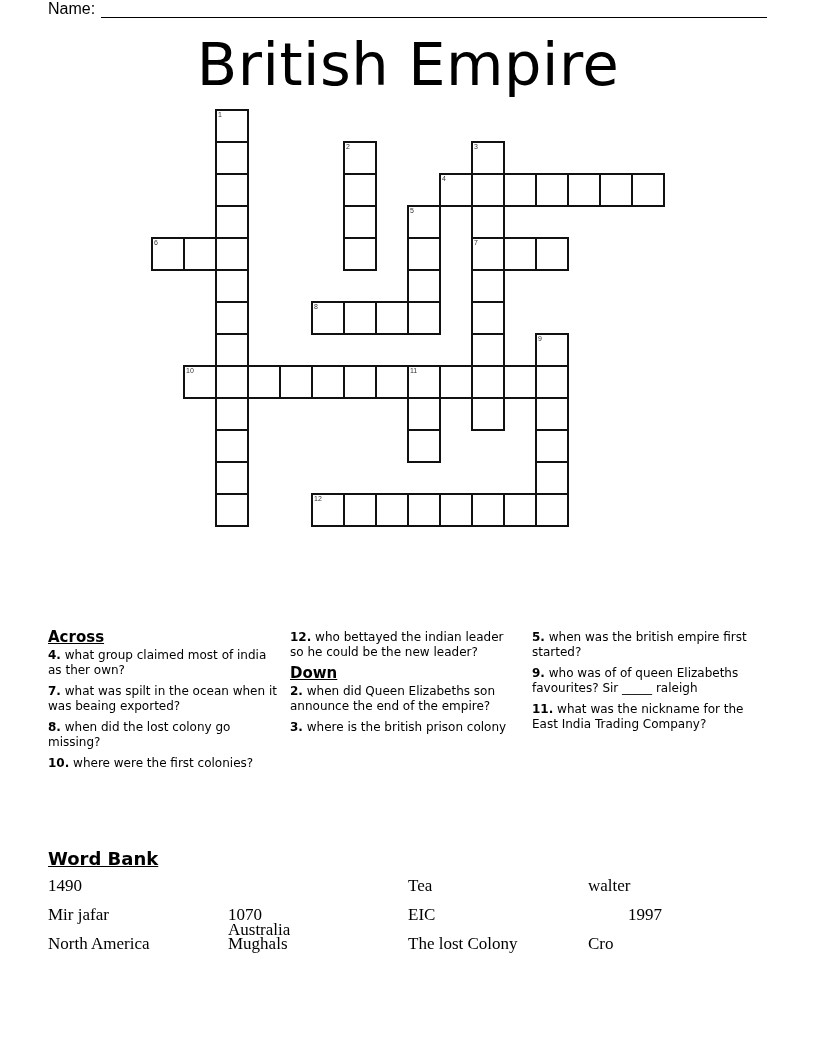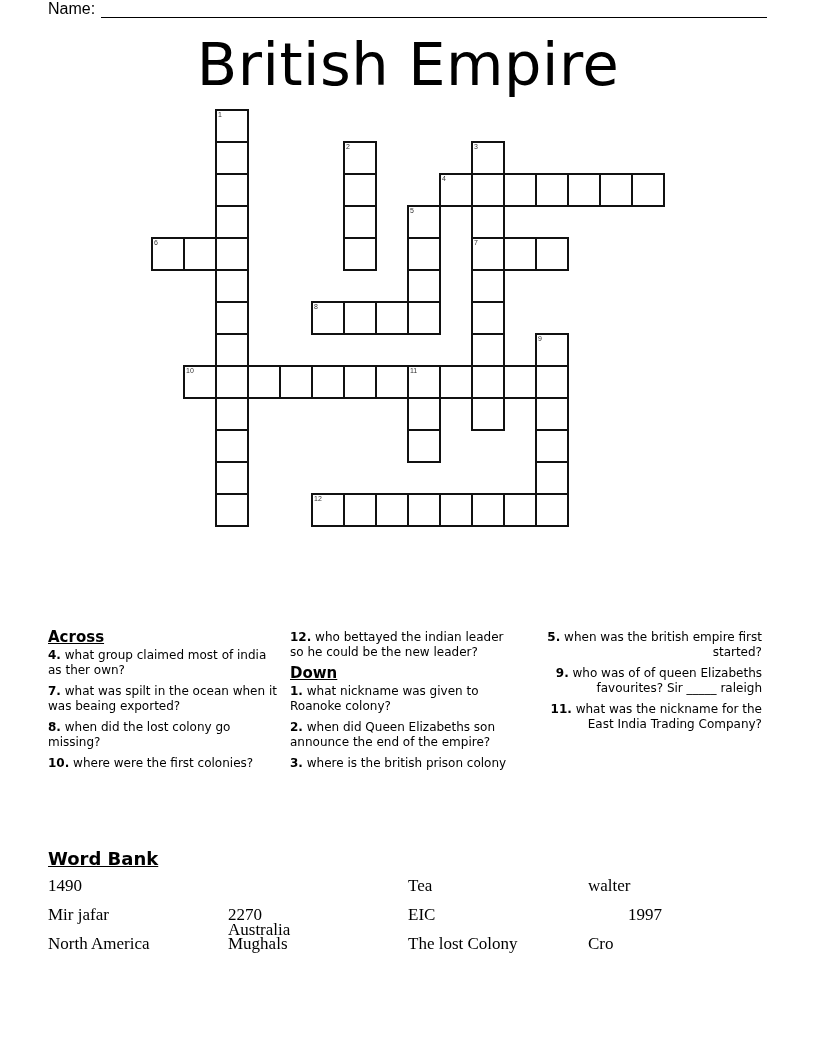--- a/index.html
+++ b/index.html
@@ -126,41 +126,40 @@
   <div class="clue-col" style="left:48px;">
     <div class="clue-head">Across</div>
     <div class="clue"><span class="cn">4.</span> <span>what group claimed most of india as ther own?</span></div>
     <div class="clue"><span class="cn">7.</span> <span>what was spilt in the ocean when it was beaing exported?</span></div>
     <div class="clue"><span class="cn">8.</span> <span>when did the lost colony go missing?</span></div>
     <div class="clue"><span class="cn">10.</span> <span>where were the first colonies?</span></div>
   </div>
   <div class="clue-col" style="left:290px;">
     <div class="clue"><span class="cn">12.</span> <span>who bettayed the indian leader so he could be the new leader?</span></div>
     <div class="clue-head">Down</div>
-    <div class="clue"><span class="cn">1.</span> <span>what nickname was given to Roanoke colony?</span></div>
     <div class="clue"><span class="cn">2.</span> <span>when did Queen Elizabeths son announce the end of the empire?</span></div>
     <div class="clue"><span class="cn">3.</span> <span>where is the british prison colony</span></div>
   </div>
-  <div class="clue-col" style="left:532px;text-align:right;">
+  <div class="clue-col" style="left:532px;">
     <div class="clue"><span class="cn">5.</span> <span>when was the british empire first started?</span></div>
     <div class="clue"><span class="cn">9.</span> <span>who was of of queen Elizabeths favourites? Sir _____ raleigh</span></div>
     <div class="clue"><span class="cn">11.</span> <span>what was the nickname for the East India Trading Company?</span></div>
   </div>
 </div>
 
 <div class="wb-title">Word Bank</div>
 
 <div>
   <div class="wb-item" style="left:48px; top:876px;">1490</div>
   <div class="wb-item" style="left:228px; top:876px;margin-top:44px;">Australia</div>
   <div class="wb-item" style="left:408px; top:876px;">Tea</div>
   <div class="wb-item" style="left:588px; top:876px;">walter</div>
 
   <div class="wb-item" style="left:48px; top:905px;">Mir jafar</div>
-  <div class="wb-item" style="left:228px; top:905px;">2270</div>
+  <div class="wb-item" style="left:228px; top:905px;">1070</div>
   <div class="wb-item" style="left:408px; top:905px;">EIC</div>
   <div class="wb-item" style="left:580px; top:905px;margin-left:48px;">1997</div>
 
   <div class="wb-item" style="left:48px; top:934px;">North America</div>
   <div class="wb-item" style="left:228px; top:934px;">Mughals</div>
   <div class="wb-item" style="left:408px; top:934px;">The lost Colony</div>
   <div class="wb-item" style="left:588px; top:934px;">Cro</div>
 </div>
 
 </body></html>

